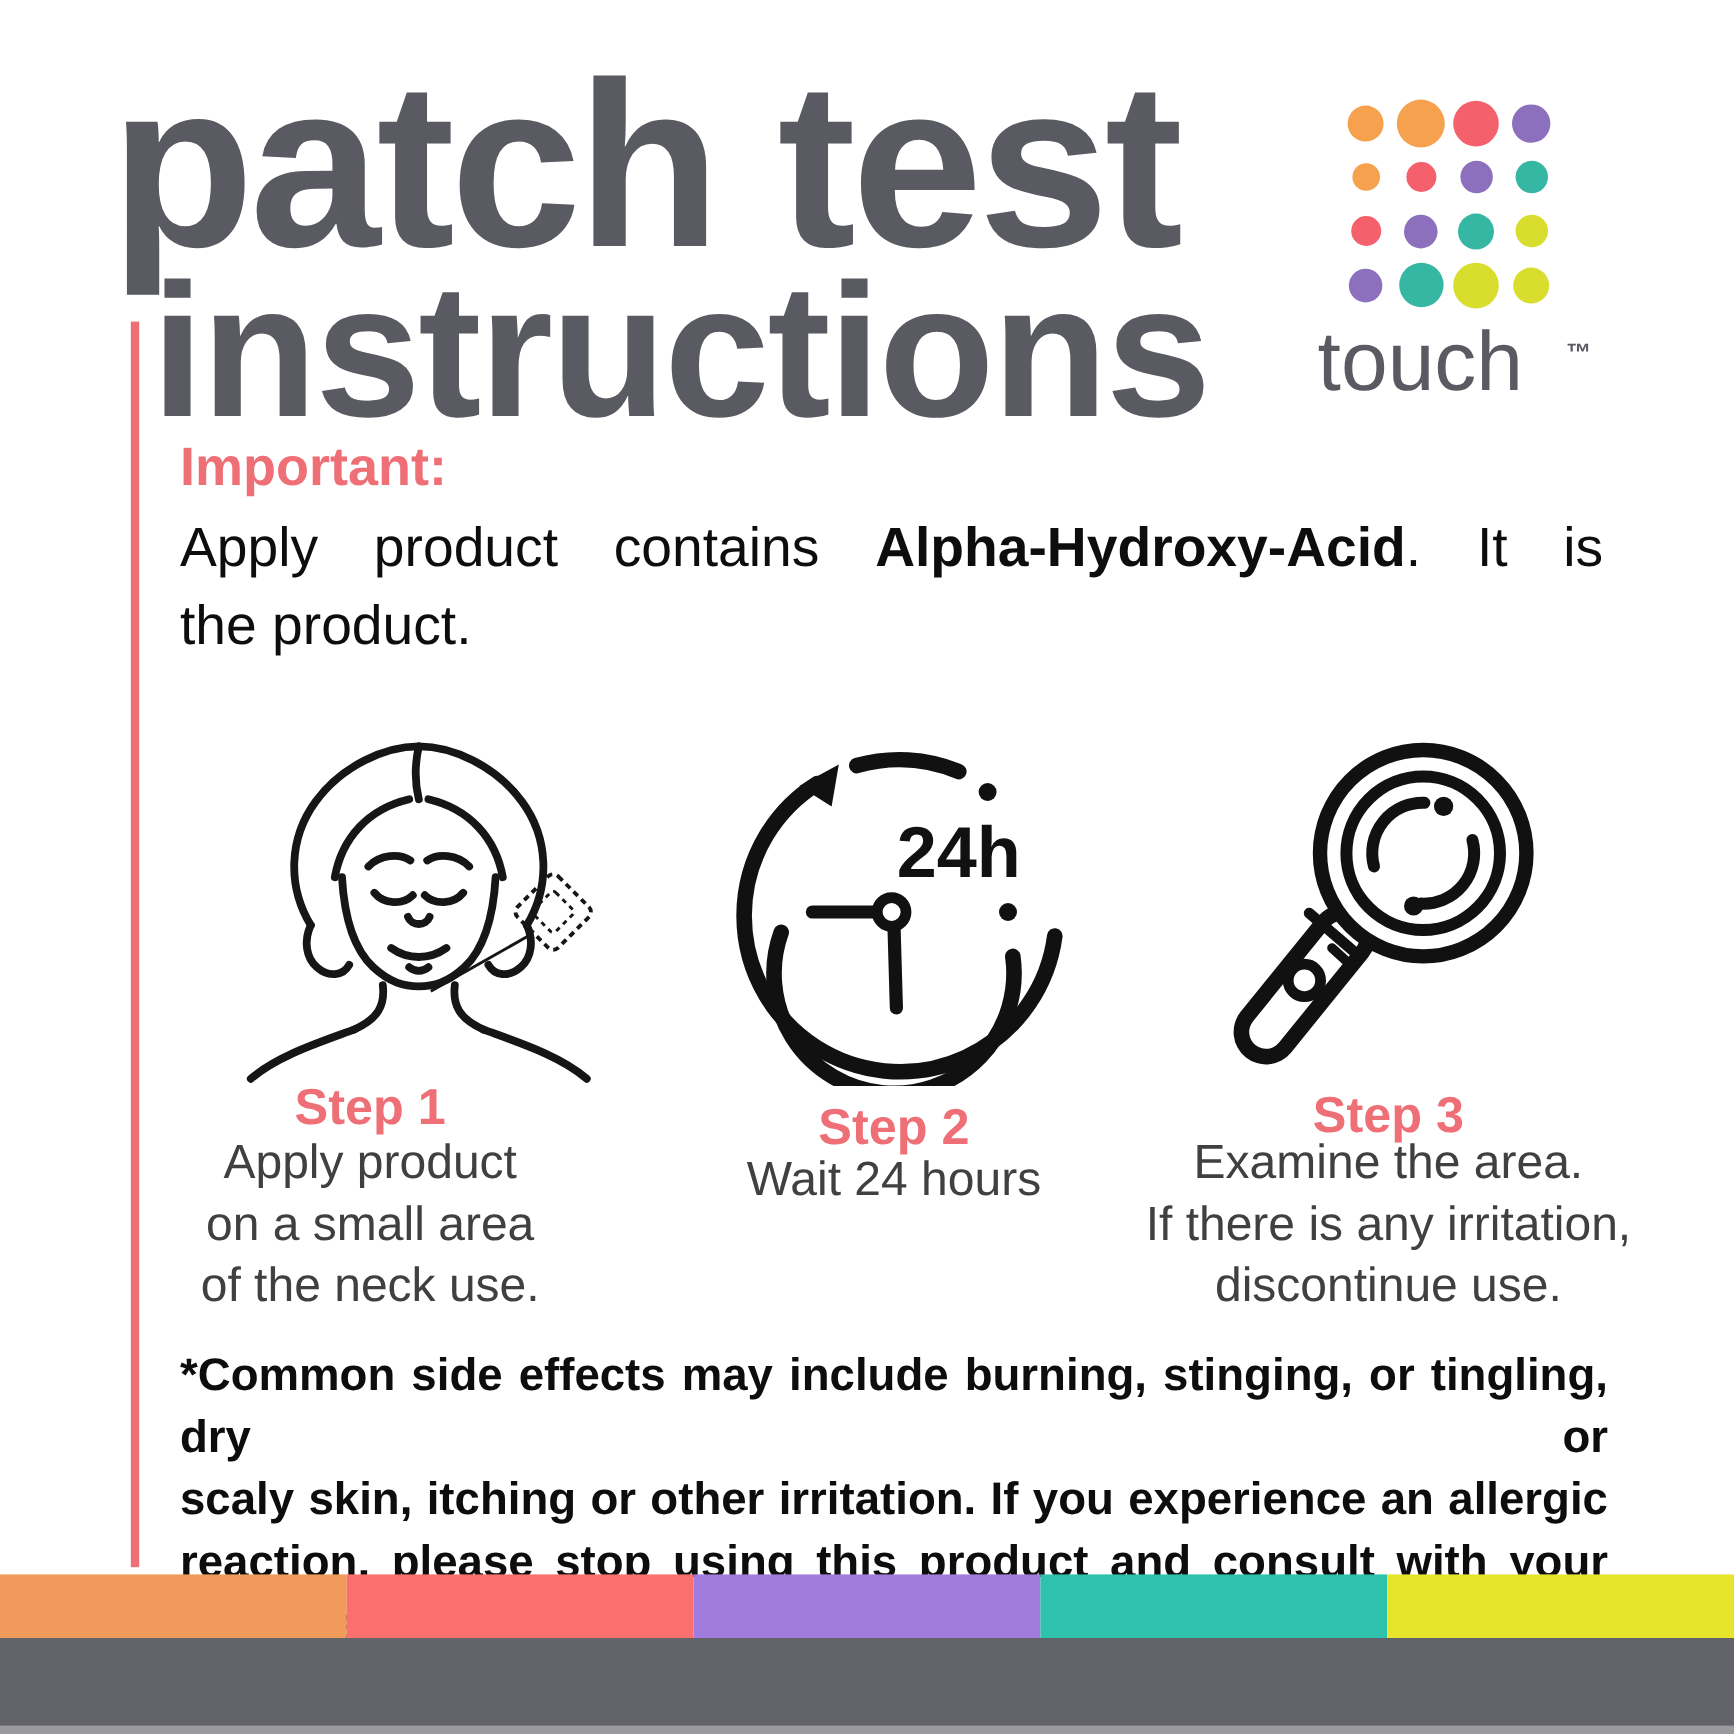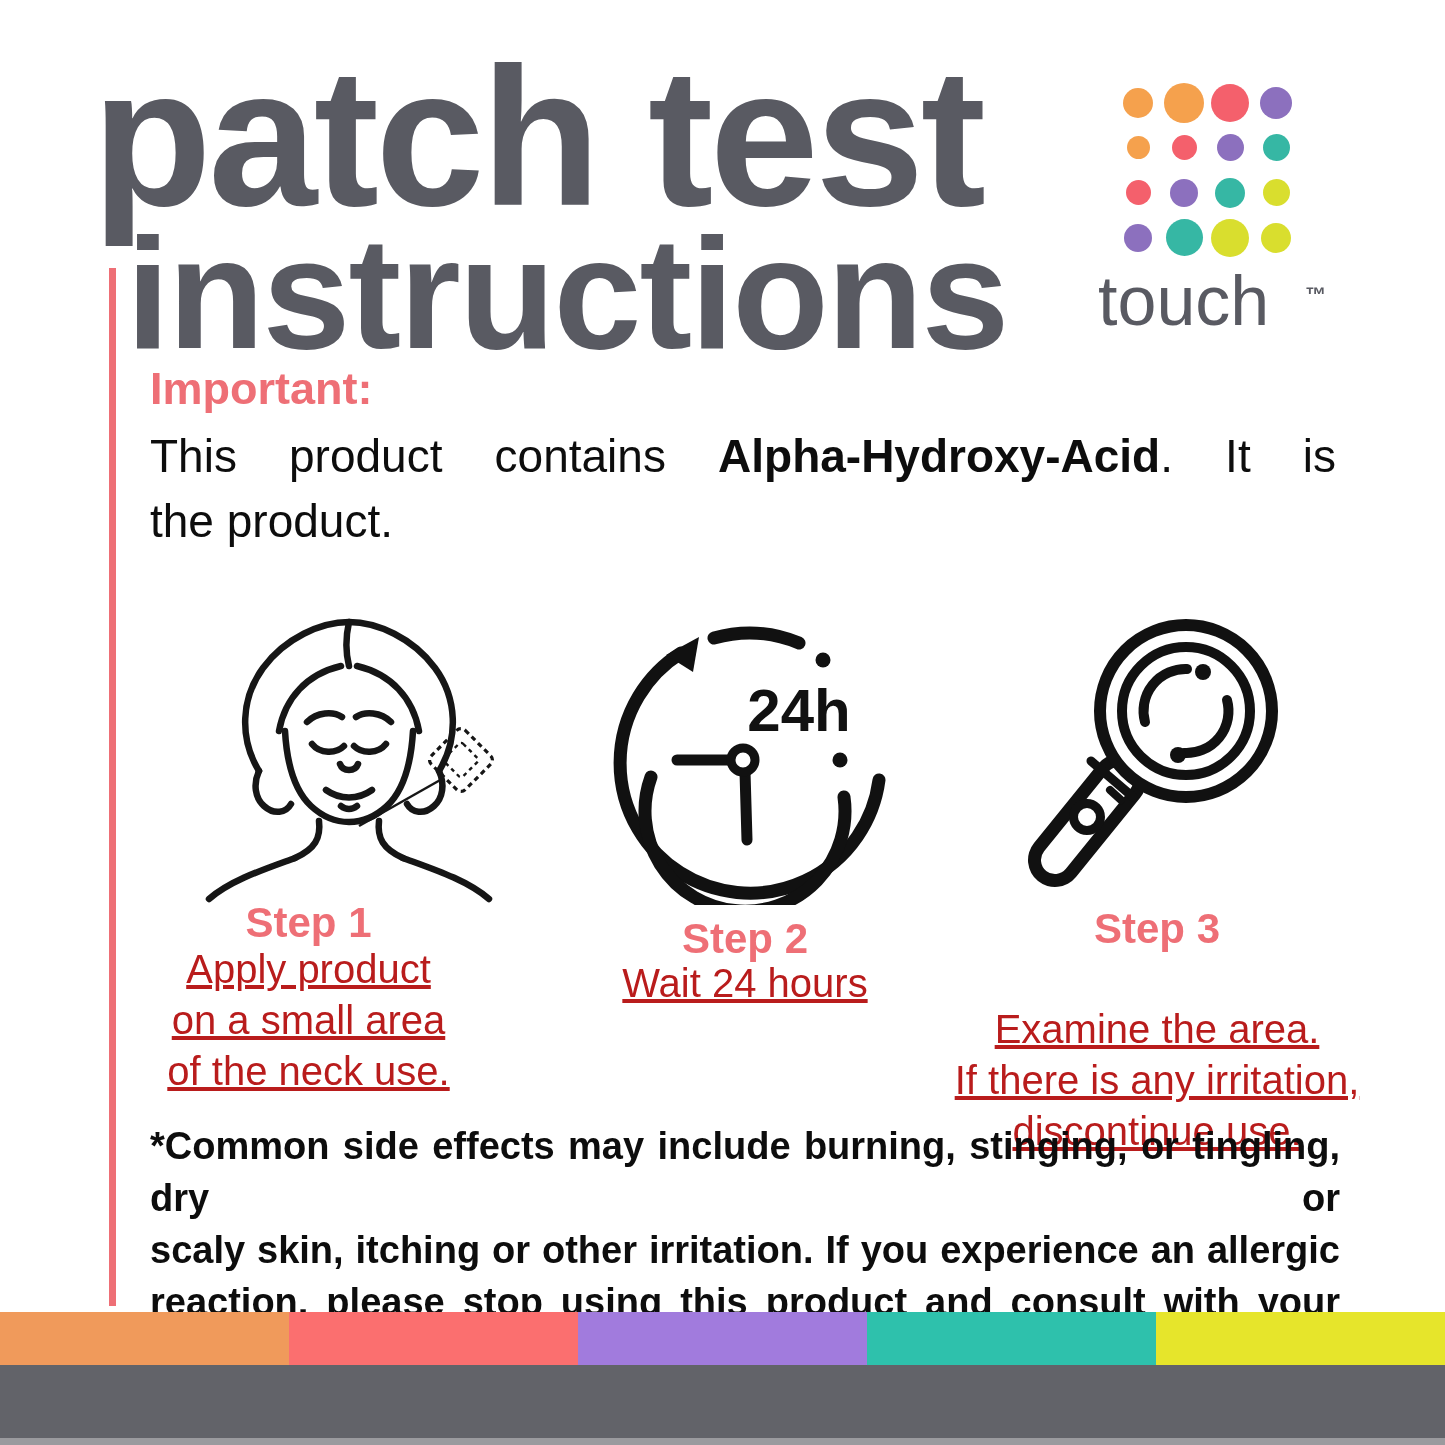--- a/index.html
+++ b/index.html
@@ -19,21 +19,21 @@
   .brand-tm{left:1305px;top:283px;font-size:21px;font-weight:700;}
   
   .red-line{left:109px;top:268px;width:7px;height:1038px;}
   
   .important{left:150px;top:364px;font-size:45px;font-weight:700;line-height:1.1;}
   .para{left:150px;top:424px;width:1186px;font-size:46px;line-height:1.41;}
   .jline{text-align:justify;text-align-last:justify;}
   
   .icon-box{display:block;}
   .step-label{font-size:42px;font-weight:700;text-align:center;line-height:1.1;}
-  .step-caption{font-size:40px;line-height:1.28;text-align:center;color:#b91c1c;text-decoration:underline;}
+  .step-caption{font-size:40px;line-height:1.28;text-align:center;color:#404040;}
   .col1{left:136px;width:345px;}
   .col2{left:570px;width:350px;}
   .col3{left:942px;width:430px;}
   
   .footnote{left:150px;top:1120px;width:1190px;font-size:38px;font-weight:700;line-height:1.37;}
   .jlines div{text-align:justify;text-align-last:justify;}
   .jlines div:last-child{text-align-last:left;}
   
   .stripe-row{left:0;top:1312px;width:1445px;height:53px;display:flex;}
   .stripe{flex:1 1 0;height:100%;}
@@ -100,21 +100,21 @@
       </div>
     </div>
   <div class="abs brand-word" style="color: rgb(89, 90, 98);">touch</div>
   <div class="abs brand-tm" style="color: rgb(89, 90, 98);">™</div>
 
   <div class="abs red-line" style="background: rgb(238, 111, 118);"></div>
 
   <div class="abs important" style="color: rgb(238, 111, 118);">Important:</div>
 
   <div class="abs para">
-    <div class="jline"><span>This product contains </span><b>Alpha-Hydroxy-Acid</b><span>. It is</span></div>
+    <div class="jline"><span>Apply product contains </span><b>Alpha-Hydroxy-Acid</b><span>. It is</span></div>
     <div>the product.</div>
   </div>
 
   <svg class="abs icon-box" style="left:183px;top:606px;" width="335" height="300" viewBox="0 0 335 300">
     <g fill="none" stroke="#161616" stroke-width="6.5" stroke-linecap="round" stroke-linejoin="round">
       <path d="M76 165 C56 132 58 92 80 62 C102 32 138 16 166 16 C194 16 230 32 252 62 C274 92 276 132 256 165"></path>
       <path d="M76 165 C70 178 72 192 81 200 C91 209 103 207 108 198"></path>
       <path d="M256 165 C262 178 260 192 251 200 C241 209 229 207 224 198"></path>
       <path d="M96 125 C102 92 124 68 158 60"></path>
       <path d="M236 125 C230 92 208 68 174 60"></path>
@@ -180,21 +180,21 @@
       <div>on a small area</div>
       <div>of the neck use.</div>
     </div>
 
   <div class="abs step-label col2" style="top: 916px; color: rgb(238, 111, 118);">Step 2</div>
   <div class="abs step-caption col2" style="top:958px;">
       <div>Wait 24 hours</div>
     </div>
 
   <div class="abs step-label col3" style="top: 906px; color: rgb(238, 111, 118);">Step 3</div>
-  <div class="abs step-caption col3" style="top:1004px;">
+  <div class="abs step-caption col3" style="top:944px;">
       <div>Examine the area.</div>
       <div>If there is any irritation,</div>
       <div>discontinue use.</div>
     </div>
 
   <div class="abs footnote jlines">
       <div>*Common side effects may include burning, stinging, or tingling, dry or</div>
       <div>scaly skin, itching or other irritation. If you experience an allergic</div>
       <div>reaction, please stop using this product and consult with your physician.</div>
       <div>Product is not intended for use by people with sensitive skin.</div>

